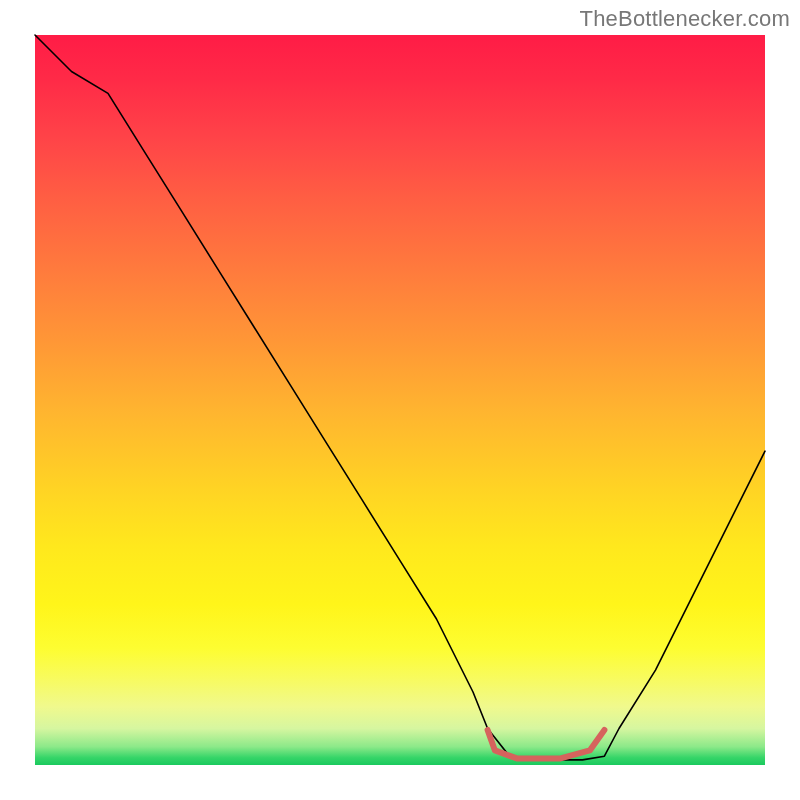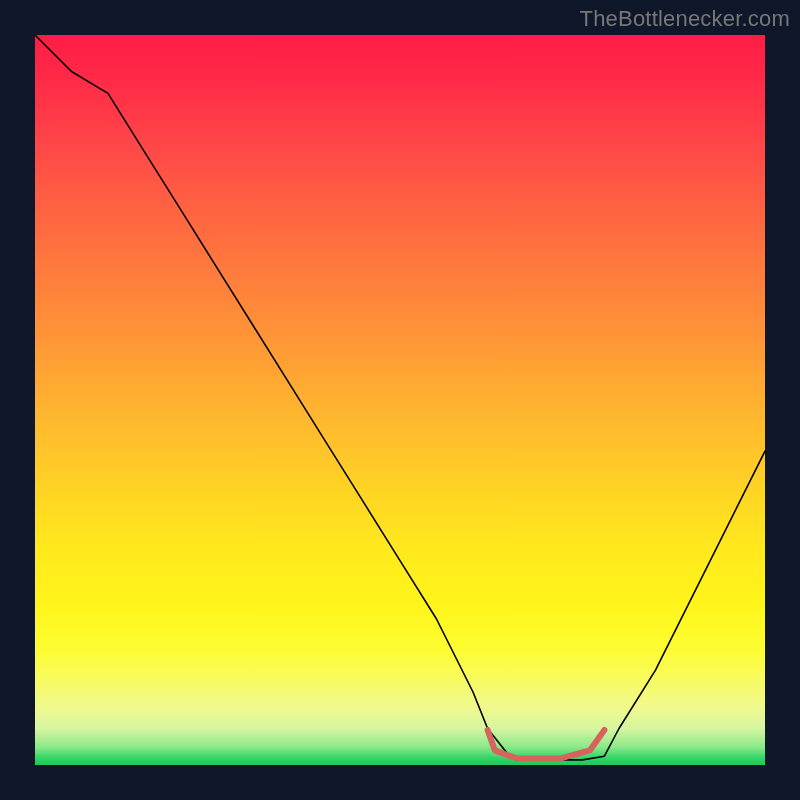--- a/index.html
+++ b/index.html
@@ -8,21 +8,21 @@
     width: 800px;
     height: 800px;
     background: #000;
     overflow: hidden;
     font-family: Arial, Helvetica, sans-serif;
   }
   .frame {
     position: relative;
     width: 800px;
     height: 800px;
-    background: #0f172a;
+    background: #ffffff;
     text-align: center;
   }
   .plot {
     position: absolute;
     left: 35px;
     top: 35px;
     width: 730px;
     height: 730px;
     
     background: linear-gradient(

